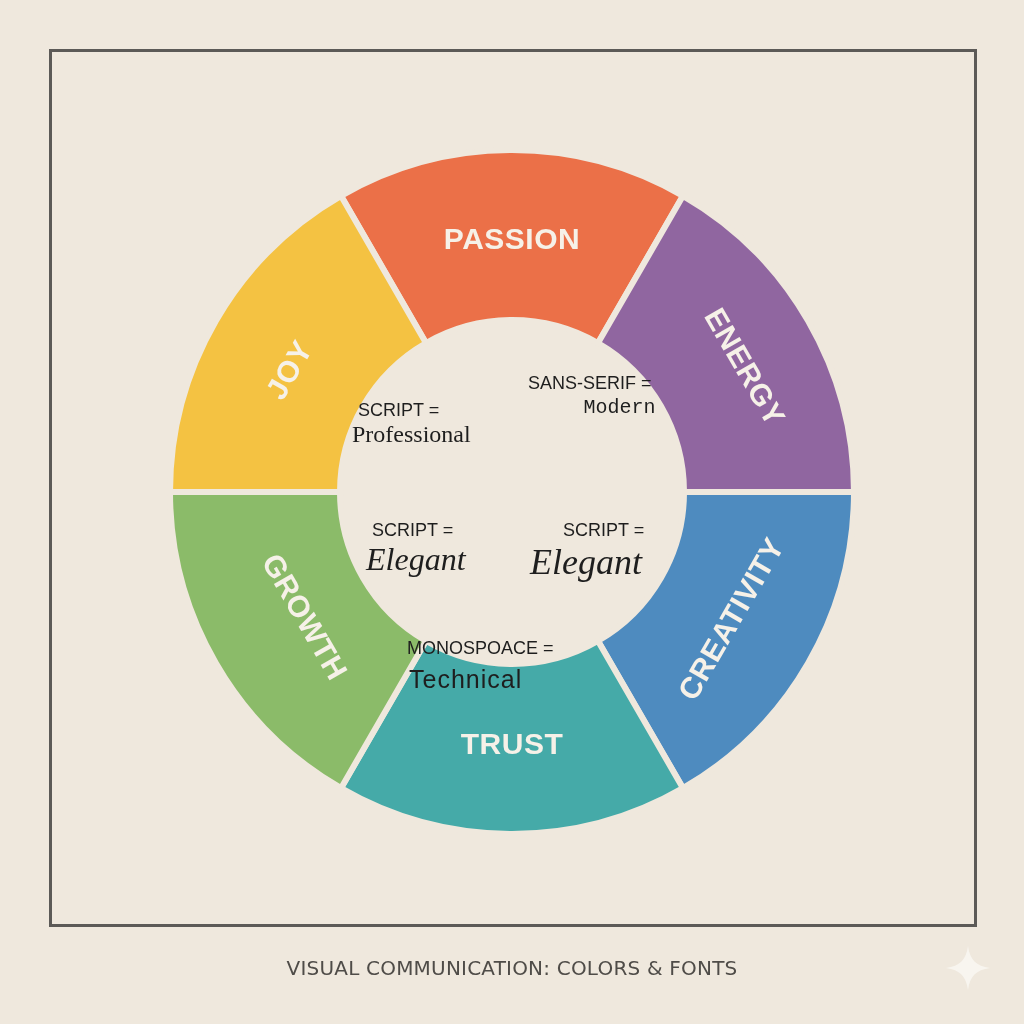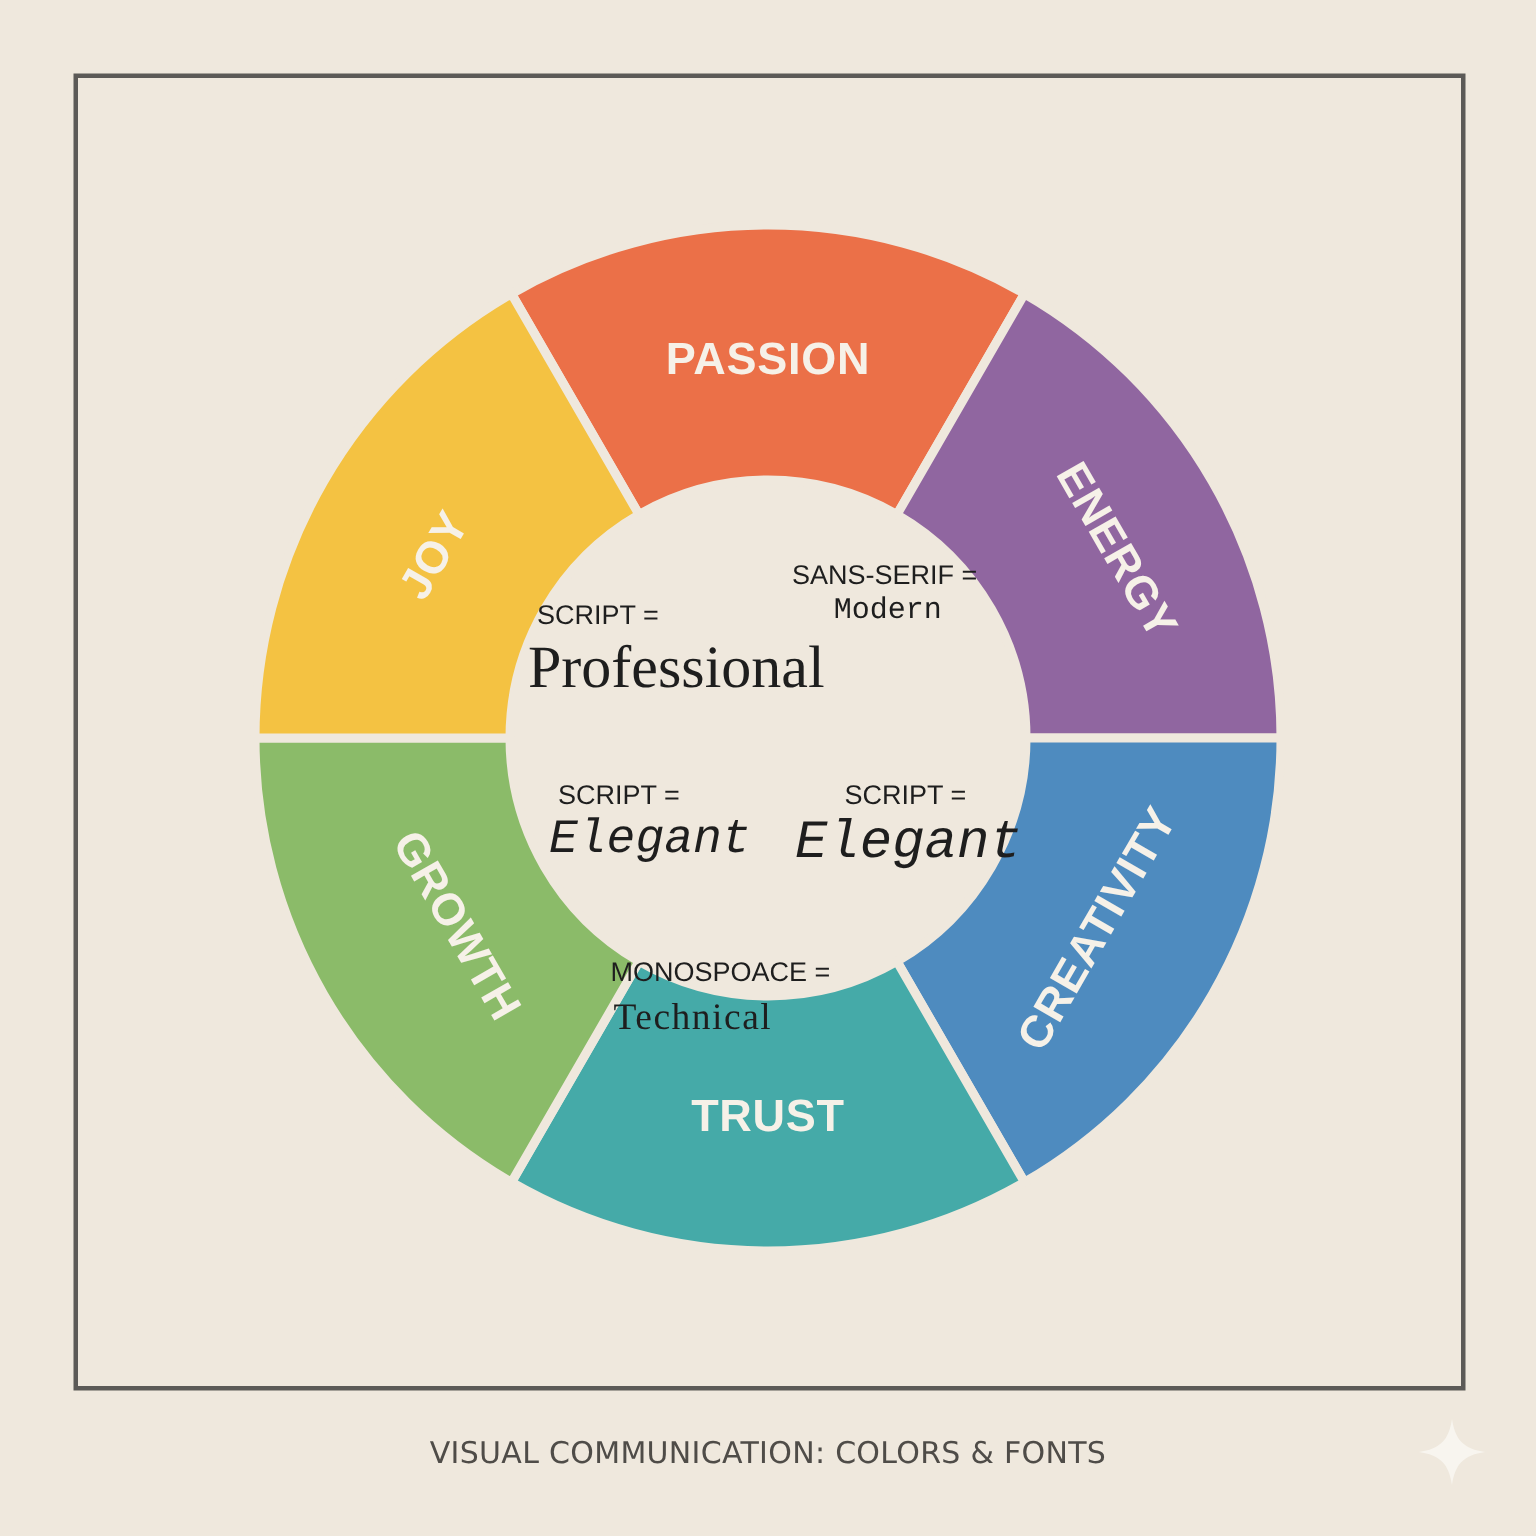--- a/index.html
+++ b/index.html
@@ -33,25 +33,25 @@
       position: absolute;
       color: #1e1e1e;
       white-space: nowrap;
     }
     .key .k {
       font-family: "Liberation Sans", sans-serif;
       font-size: 18px;
       display: block;
     }
     .key .v { display: block; }
-    .serif-v { font-family: "Liberation Serif", serif; font-size: 40px; }
+    .serif-v { font-family: "Liberation Serif", serif; font-size: 24px; }
     .sans-v { font-family: Liberation Mono, monospace; font-size: 20px; }
-    .script-v { font-family: Liberation Mono, monospace; font-style: italic; font-size: 36px; }
+    .script-v { font-family: Liberation Serif, serif; font-style: italic; font-size: 36px; }
     .script-v.small { font-size: 32px; }
-    .mono-v { font-family: Liberation Serif, serif; font-size: 25px; letter-spacing: 1px; }
+    .mono-v { font-family: Liberation Sans, sans-serif; font-size: 25px; letter-spacing: 1px; }
     .caption {
       position: absolute;
       left: 0; right: 0;
       top: 956px;
       text-align: center;
       font-family: "DejaVu Sans", sans-serif;
       font-size: 20px;
       color: #4f4c48;
       letter-spacing: 0.2px;
     }
@@ -83,21 +83,21 @@
     <text class="seg-label" text-anchor="middle" transform="translate(296,622) rotate(60)">GROWTH</text>
     <text class="seg-label" text-anchor="middle" font-size="26" transform="translate(298,375) rotate(-60)">JOY</text>
   </g>
 </svg>
 
 <div class="key" style="left:358px; top:400px;">
   <span class="k">SCRIPT =</span>
   <span class="v serif-v" style="margin-left:-6px;">Professional</span>
 </div>
 
-<div class="key" style="left:528px; top:373px; text-align:center;">
+<div class="key" style="left:528px; top:373px; text-align:right;">
   <span class="k">SANS-SERIF =</span>
   <span class="v sans-v" style="margin-top:2px; margin-right:-4px;">Modern</span>
 </div>
 
 <div class="key" style="left:372px; top:520px;">
   <span class="k">SCRIPT =</span>
   <span class="v script-v small" style="margin-left:-6px;">Elegant</span>
 </div>
 
 <div class="key" style="left:530px; top:520px;">

